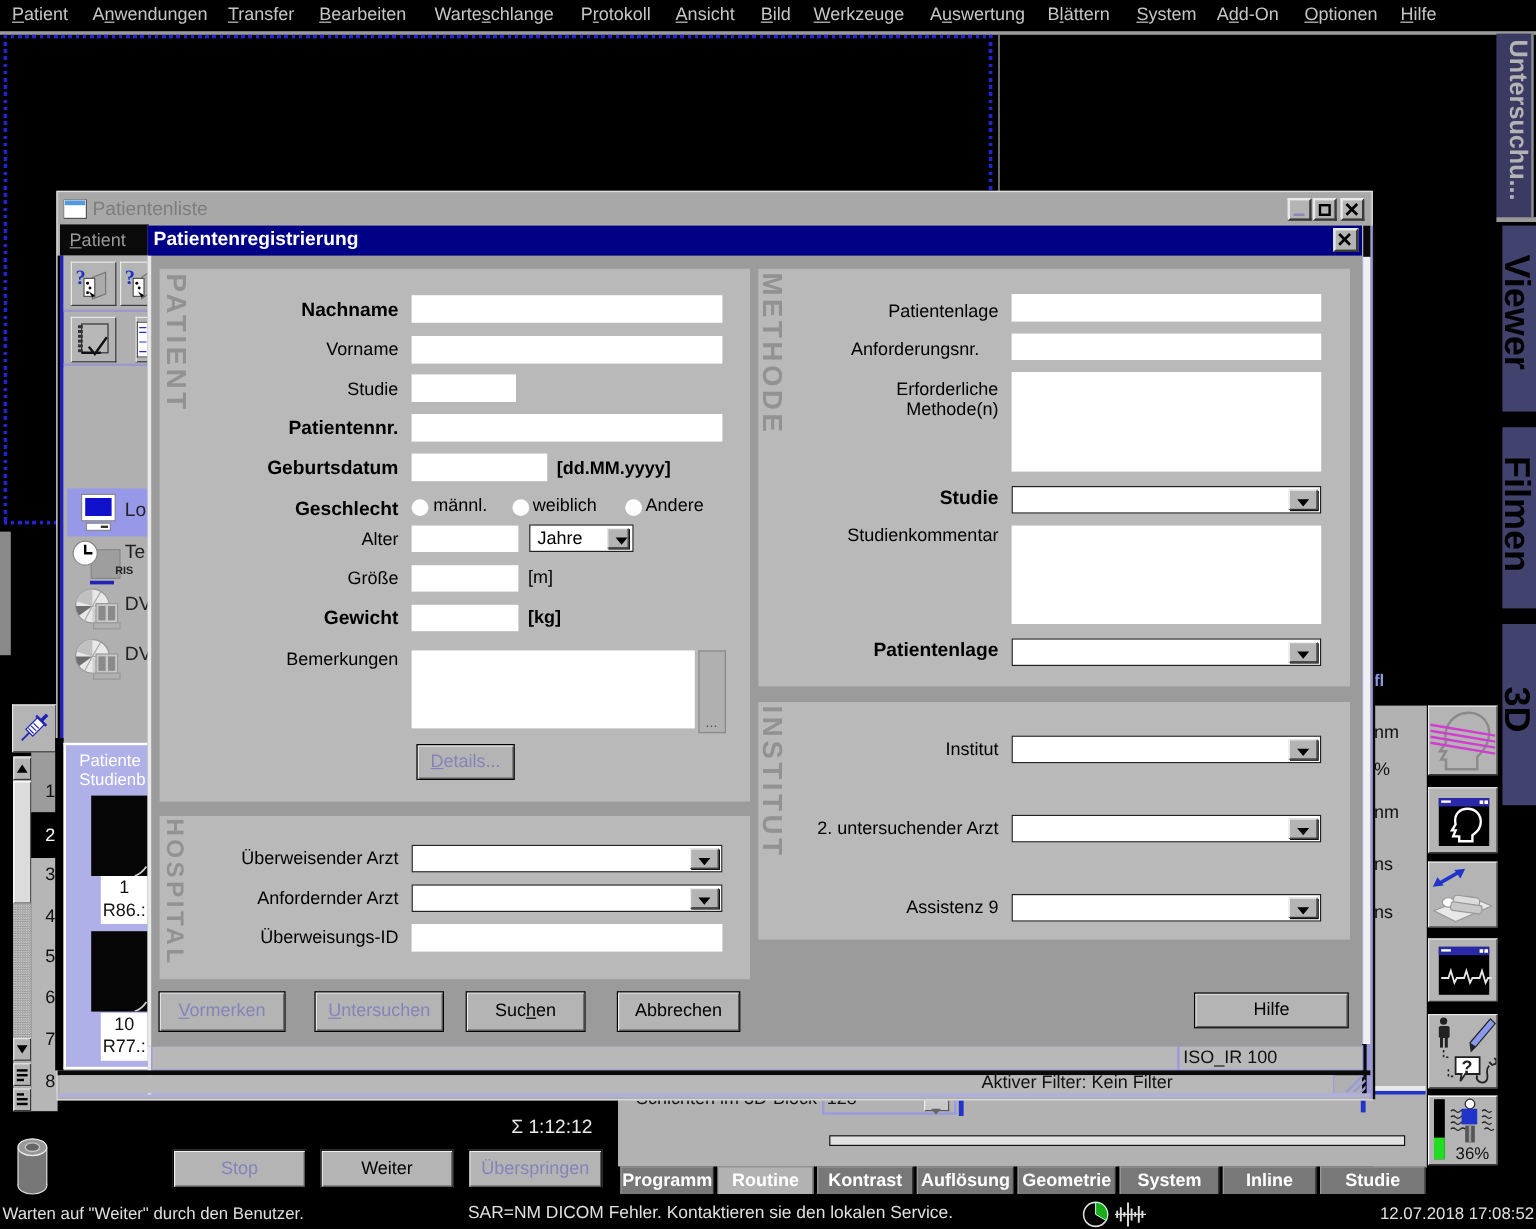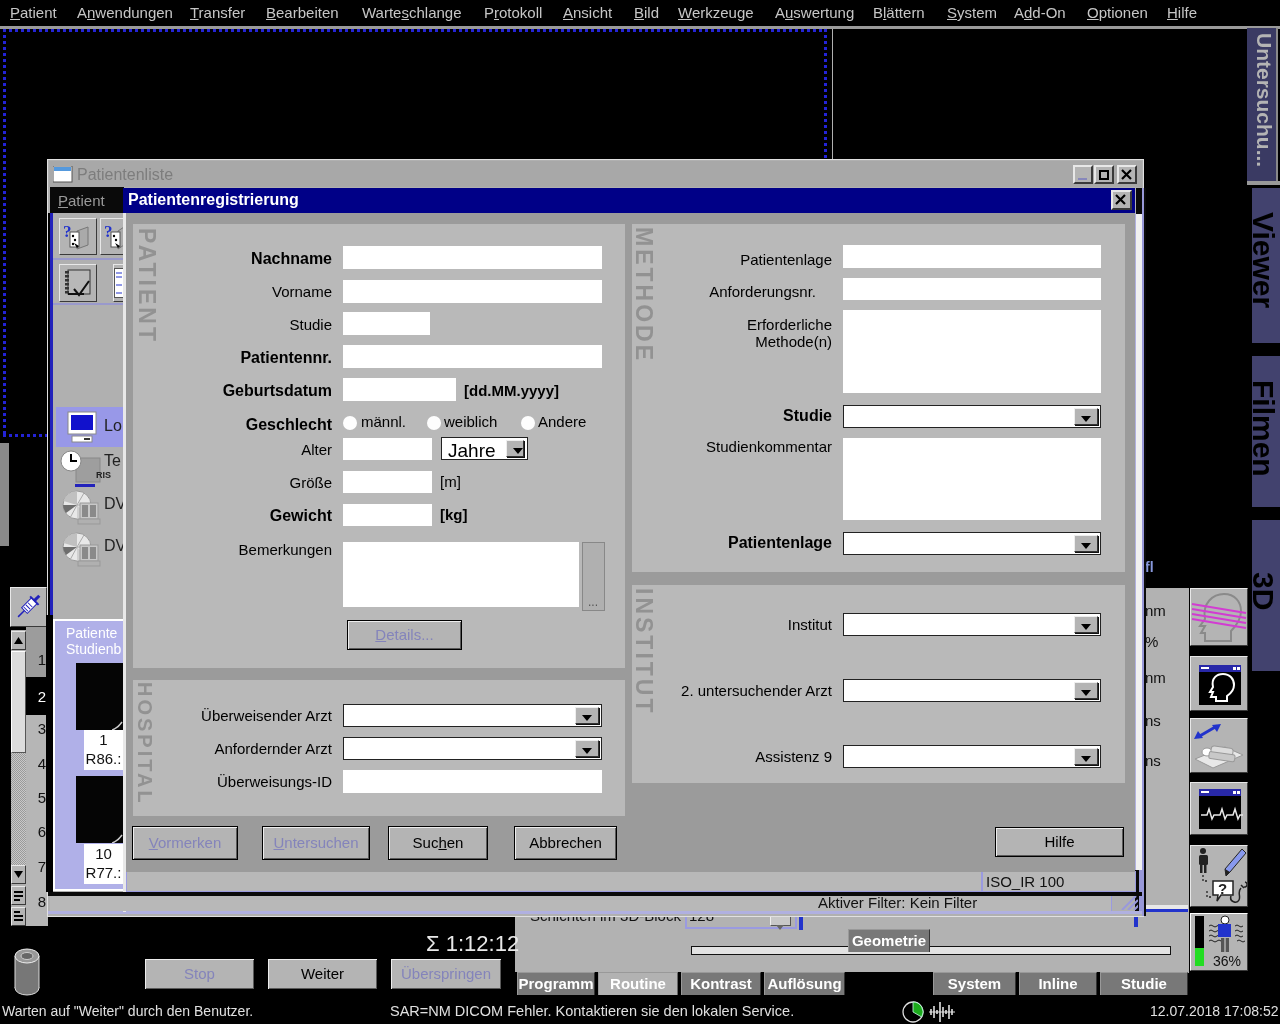--- a/index.html
+++ b/index.html
@@ -76,21 +76,21 @@
         <polygon points="9,7 5,2 13,2" fill="#666"></polygon>
       </svg></div>
 <div class="a" style="left:799px;top:913px;width:4px;height:17px;background:#2233cc"></div>
 <div class="a" style="left:1134px;top:913px;width:4px;height:14px;background:#2233cc"></div>
 <div class="a" style="left:691px;top:946px;width:480px;height:9px;background:#e2e2e2;border:1px solid #111"></div>
 
 <div class="a tab" style="left:517px;top:972px;width:78px;height:23px;line-height:22px">Programm</div>
 <div class="a tab" style="left:598px;top:972px;width:80px;height:23px;line-height:22px;background:#b2b2b2;border-right:1px solid #666">Routine</div>
 <div class="a tab" style="left:681px;top:972px;width:80px;height:23px;line-height:22px">Kontrast</div>
 <div class="a tab" style="left:764px;top:972px;width:81px;height:23px;line-height:22px">Auflösung</div>
-<div class="a tab" style="left:848px;top:929px;width:82px;height:23px;line-height:22px">Geometrie</div>
+<div class="a tab" style="left:848px;top:972px;width:82px;height:23px;line-height:22px">Geometrie</div>
 <div class="a tab" style="left:933px;top:972px;width:83px;height:23px;line-height:22px">System</div>
 <div class="a tab" style="left:1019px;top:972px;width:78px;height:23px;line-height:22px">Inline</div>
 <div class="a tab" style="left:1100px;top:972px;width:88px;height:23px;line-height:22px">Studie</div>
 </div>
 
 <div id="iconcol">
 
 <div class="a sb" style="left:1190px;top:588px;width:58px;height:58px">
 <svg width="56" height="56" viewBox="0 0 56 56">
 <path d="M14 52 L14 44 L10 44 L14 37 L9 37 L14 30 C11 14 22 5 33 5 C44 5 50 13 50 22 C50 31 45 37 40 42 L40 52 Z" fill="none" stroke="#8a8a8a" stroke-width="2"></path>
@@ -173,21 +173,21 @@
 </g>
 <circle cx="34" cy="6" r="4" fill="#fff" stroke="#222"></circle>
 <rect x="27" y="10" width="13" height="13" fill="#2233cc"></rect>
 <rect x="30" y="24" width="8" height="14" fill="#555"></rect>
 <rect x="33" y="24" width="2" height="14" fill="#999"></rect>
 <text x="22" y="52" font-size="14" fill="#111" font-family="Liberation Sans">36%</text>
 </svg></div>
 </div>
 
 <div id="bottomarea">
-<div class="a" style="left:426px;top:931px;color:#e8e8e8;font-size:22px">Σ 1:12:12</div>
+<div class="a" style="left:426px;top:931px;color:#e8e8e8;font-size:16px">Σ 1:12:12</div>
 <div class="a btn dis" style="left:144px;top:958px;width:111px;height:32px;line-height:30px">Stop</div>
 <div class="a btn" style="left:267px;top:958px;width:111px;height:32px;line-height:30px">Weiter</div>
 <div class="a btn dis" style="left:390px;top:958px;width:112px;height:32px;line-height:30px">Überspringen</div>
 
 <svg class="a" style="left:12px;top:946px" width="34" height="52" viewBox="0 0 34 52">
 <ellipse cx="15" cy="42" rx="12" ry="7" fill="#777" stroke="#ddd"></ellipse>
 <rect x="3" y="10" width="24" height="32" fill="#777" stroke="none"></rect>
 <line x1="3" y1="10" x2="3" y2="42" stroke="#ddd"></line>
       <line x1="27" y1="10" x2="27" y2="42" stroke="#ddd"></line>
 <ellipse cx="15" cy="10" rx="12" ry="7" fill="#999" stroke="#eee"></ellipse>
@@ -476,34 +476,34 @@
 <div class="a lbl b" style="left:132px;top:416px;width:200px">Geschlecht</div>
 <div class="a radio" style="left:343px;top:416px"></div>
 <div class="a" style="left:361px;top:413px;font-size:15px">männl.</div>
 <div class="a radio" style="left:427px;top:416px"></div>
 <div class="a" style="left:444px;top:413px;font-size:15px">weiblich</div>
 <div class="a radio" style="left:521px;top:416px"></div>
 <div class="a" style="left:538px;top:413px;font-size:15px">Andere</div>
 <div class="a lbl" style="left:132px;top:441px;width:200px">Alter</div>
 <div class="a inp" style="left:343px;top:438px;width:89px;height:22px"></div>
 <div class="a cmb" style="left:441px;top:437px;width:87px;height:23px">
-      <span style="position:absolute;left:6px;top:2px;font-size:19px">Jahre</span>
+      <span style="position:absolute;left:6px;top:2px;font-size:15px">Jahre</span>
       <span class="dd" style="width:18px;right:3px;top:2px;bottom:2px"></span>
     </div>
 <div class="a lbl" style="left:132px;top:474px;width:200px">Größe</div>
 <div class="a inp" style="left:343px;top:471px;width:89px;height:22px"></div>
 <div class="a" style="left:440px;top:473px;font-size:15px">[m]</div>
 <div class="a lbl b" style="left:132px;top:507px;width:200px">Gewicht</div>
 <div class="a inp" style="left:343px;top:504px;width:89px;height:22px"></div>
 <div class="a b" style="left:440px;top:506px;font-size:15px">[kg]</div>
 <div class="a lbl" style="left:132px;top:541px;width:200px">Bemerkungen</div>
 <div class="a inp" style="left:343px;top:542px;width:236px;height:65px"></div>
 <div class="a" style="left:582px;top:542px;width:23px;height:69px;background:#b0b0b0;border:1px solid #888"></div>
 <div class="a" style="left:588px;top:595px;font-size:12px;color:#555">...</div>
-<div class="a btn dis" style="left:347px;top:620px;width:115px;height:30px;line-height:28px"><u>D</u>etails...</div>
+<div class="a btn dis" style="left:347px;top:620px;width:82px;height:30px;line-height:28px"><u>D</u>etails...</div>
 
 <div class="a lbl" style="left:132px;top:707px;width:200px">Überweisender Arzt</div>
 <div class="a cmb" style="left:343px;top:704px;width:259px;height:23px">
       <span class="dd"></span>
     </div>
 <div class="a lbl" style="left:132px;top:740px;width:200px">Anfordernder Arzt</div>
 <div class="a cmb" style="left:343px;top:737px;width:259px;height:23px">
       <span class="dd"></span>
     </div>
 <div class="a lbl" style="left:132px;top:773px;width:200px">Überweisungs-ID</div>

